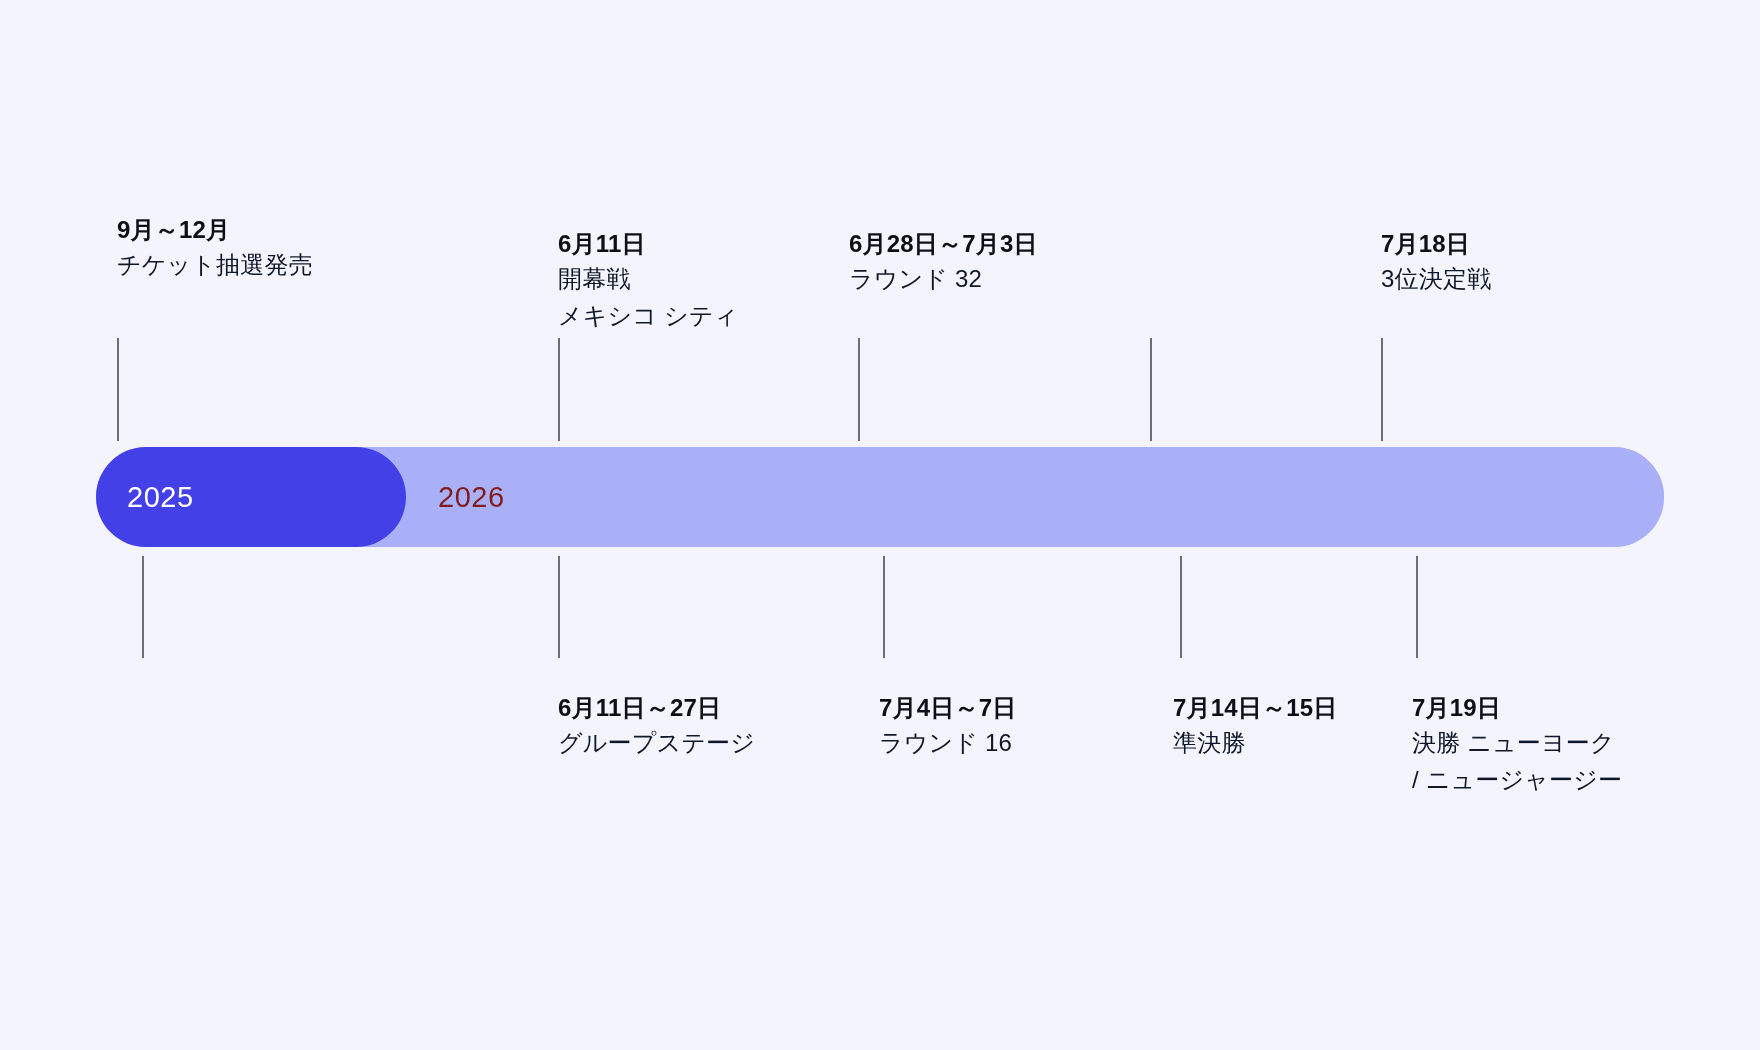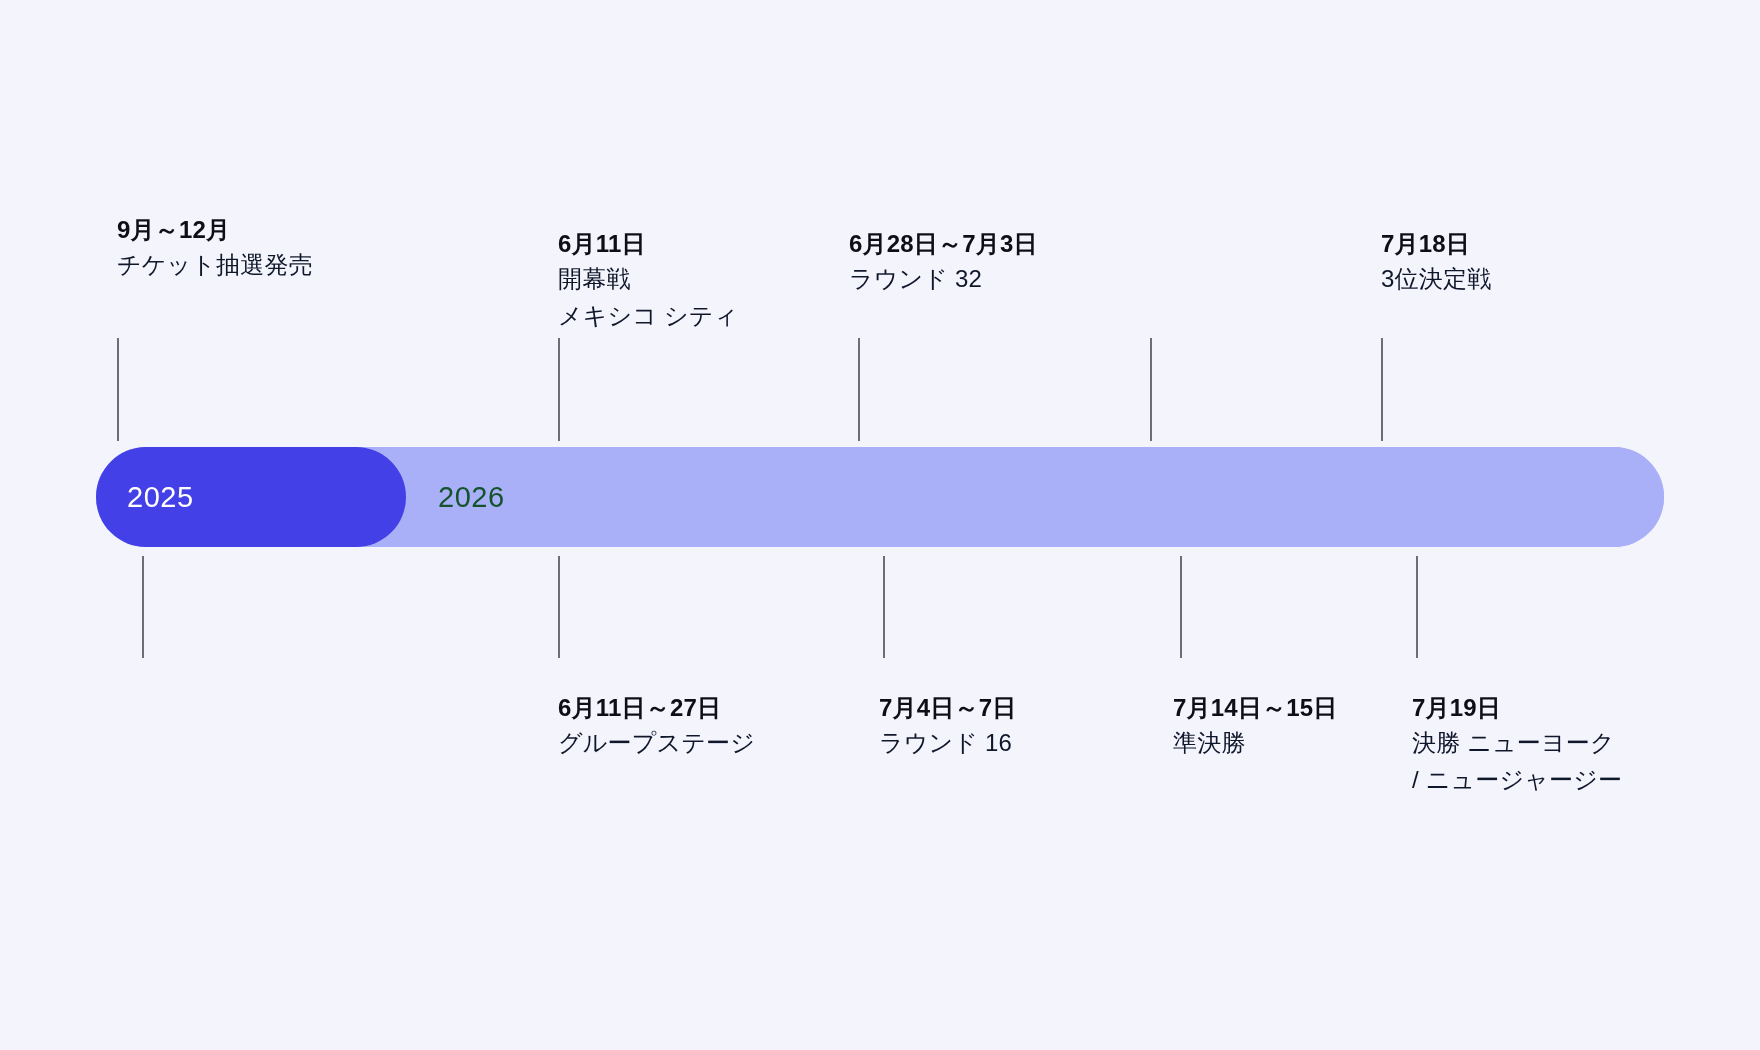--- a/index.html
+++ b/index.html
@@ -51,21 +51,21 @@
     background: #4440e8;
     border-radius: 50px 60px 60px 50px;
     padding-left: 31px;
   }
   .seg-2025 .yr { color: #ffffff; }
   .seg-2026 {
     flex: 1;
     background: #aab0f7;
     padding-left: 32px;
   }
-  .seg-2026 .yr { color: #14532d; }
+  .seg-2026 .yr { color: #7f1d1d; }
 
   
   .tick {
     position: absolute;
     width: 2px;
     background: #6d6d79;
   }
   .tick-up   { top: 338px; height: 103px; }
   .tick-down { top: 556px; height: 102px; }
 

